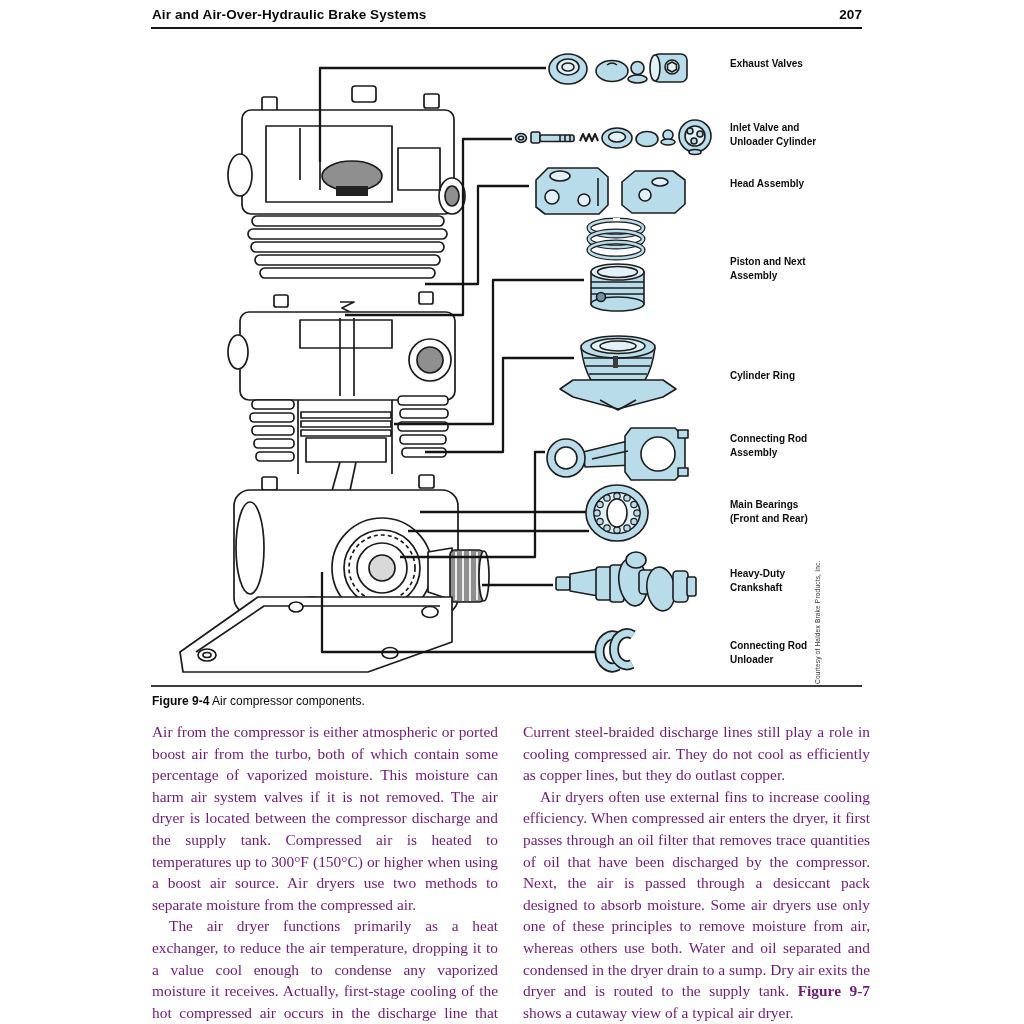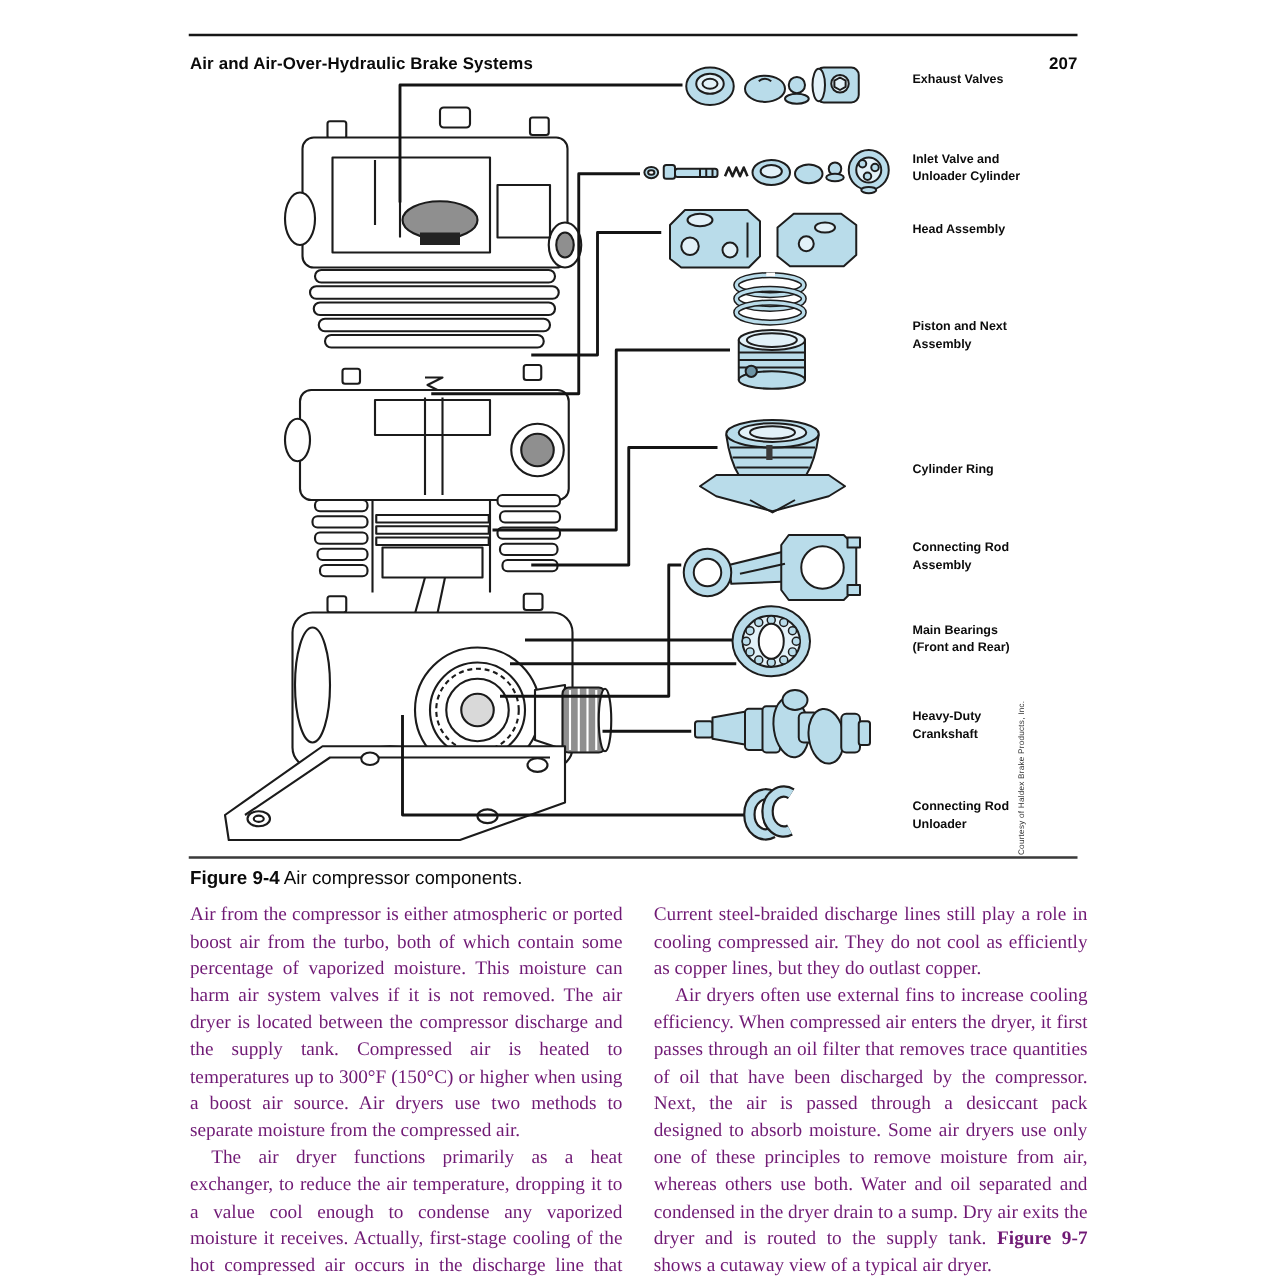--- a/index.html
+++ b/index.html
@@ -1,31 +1,31 @@
 <!DOCTYPE html>
 <html><head>
 <meta charset="utf-8">
 <style>
   html,body{margin:0;padding:0;background:#ffffff;}
   #page{position:relative;width:1024px;height:1024px;background:#fff;overflow:hidden;
         font-family:"Liberation Sans",sans-serif;}
   
   .hdr{position:absolute;left:152px;top:7px;width:710px;display:flex;
        justify-content:space-between;align-items:flex-start;
-       font-weight:bold;font-size:13.5px;color:#0a0a0a;letter-spacing:.1px;margin-top:36px;}
+       font-weight:bold;font-size:13.5px;color:#0a0a0a;letter-spacing:.1px;}
   .rule-top{position:absolute;left:151px;top:27px;width:711px;height:2.4px;background:#161616;}
   .rule-fig{position:absolute;left:151px;top:685px;width:711px;height:1.6px;background:#3a3a3a;}
   
   #figsvg{position:absolute;left:0;top:0;}
   .plabel{position:absolute;left:730px;width:142px;font-weight:bold;font-size:10px;
           line-height:14px;color:#0c0c0c;}
   .credit{position:absolute;left:814px;top:548px;height:136px;width:12px;
           writing-mode:vertical-rl;transform:rotate(180deg);
           font-size:6.5px;color:#333;letter-spacing:.2px;white-space:nowrap;}
-  .caption{position:absolute;left:152px;top:694px;width:710px;font-size:15px;color:#0a0a0a;}
+  .caption{position:absolute;left:152px;top:694px;width:710px;font-size:12px;color:#0a0a0a;}
   .caption .cl{font-weight:bold;}
   
   .col{position:absolute;top:721px;height:303px;overflow:hidden;
        font-family:"Liberation Serif",serif;font-size:15.4px;line-height:21.6px;
        text-align:justify;color:#701a75;}
   #colL{left:152px;width:346px;}
   #colR{left:523px;width:347px;}
   .col p{margin:0;}
   .col p.ind{text-indent:17px;}
   b.ref{font-weight:bold;}

